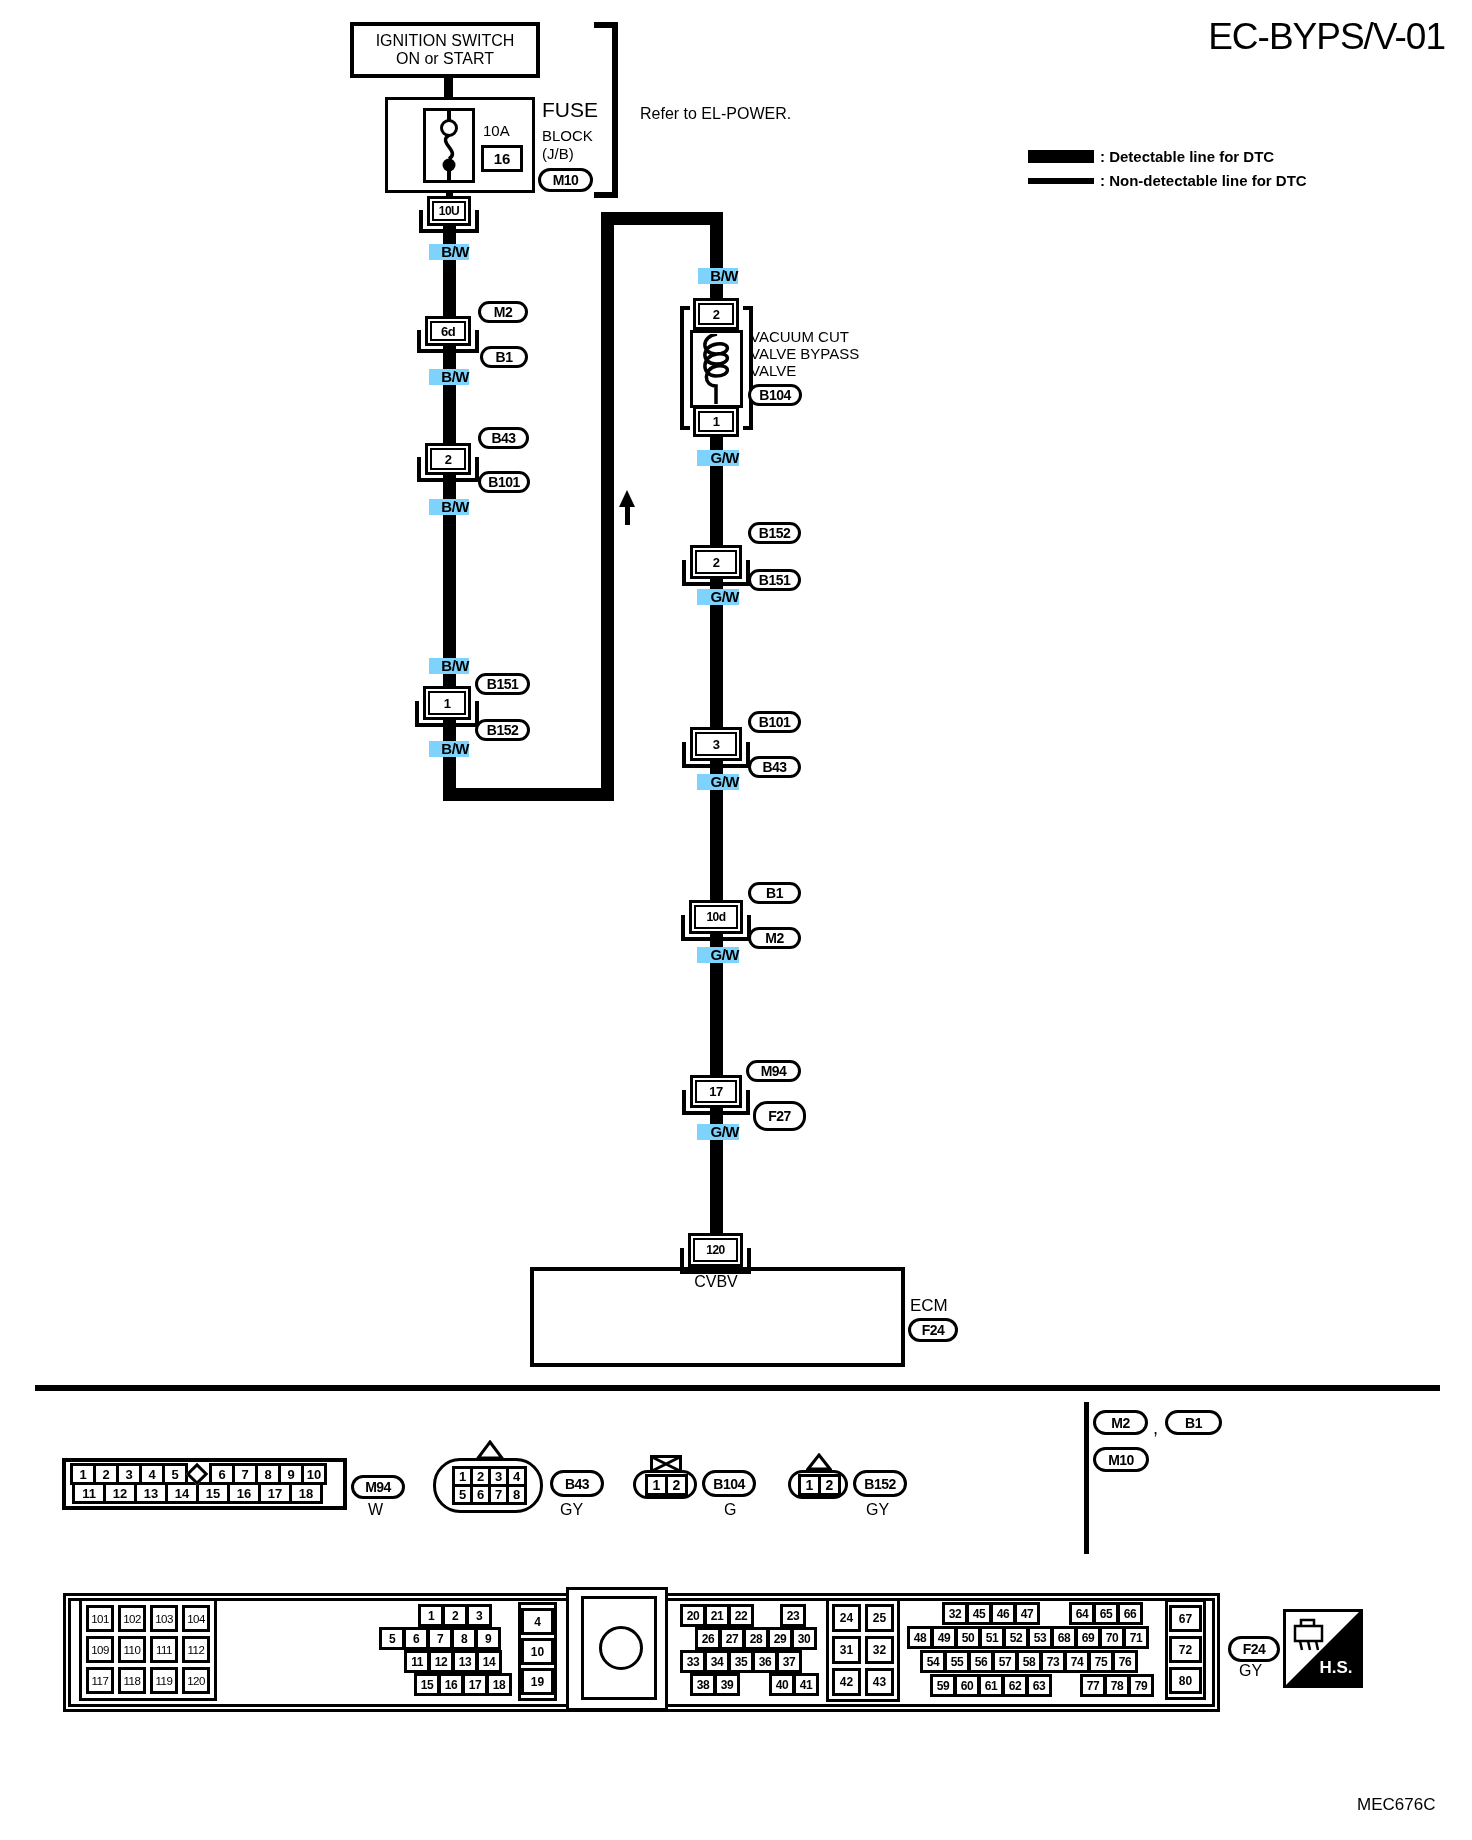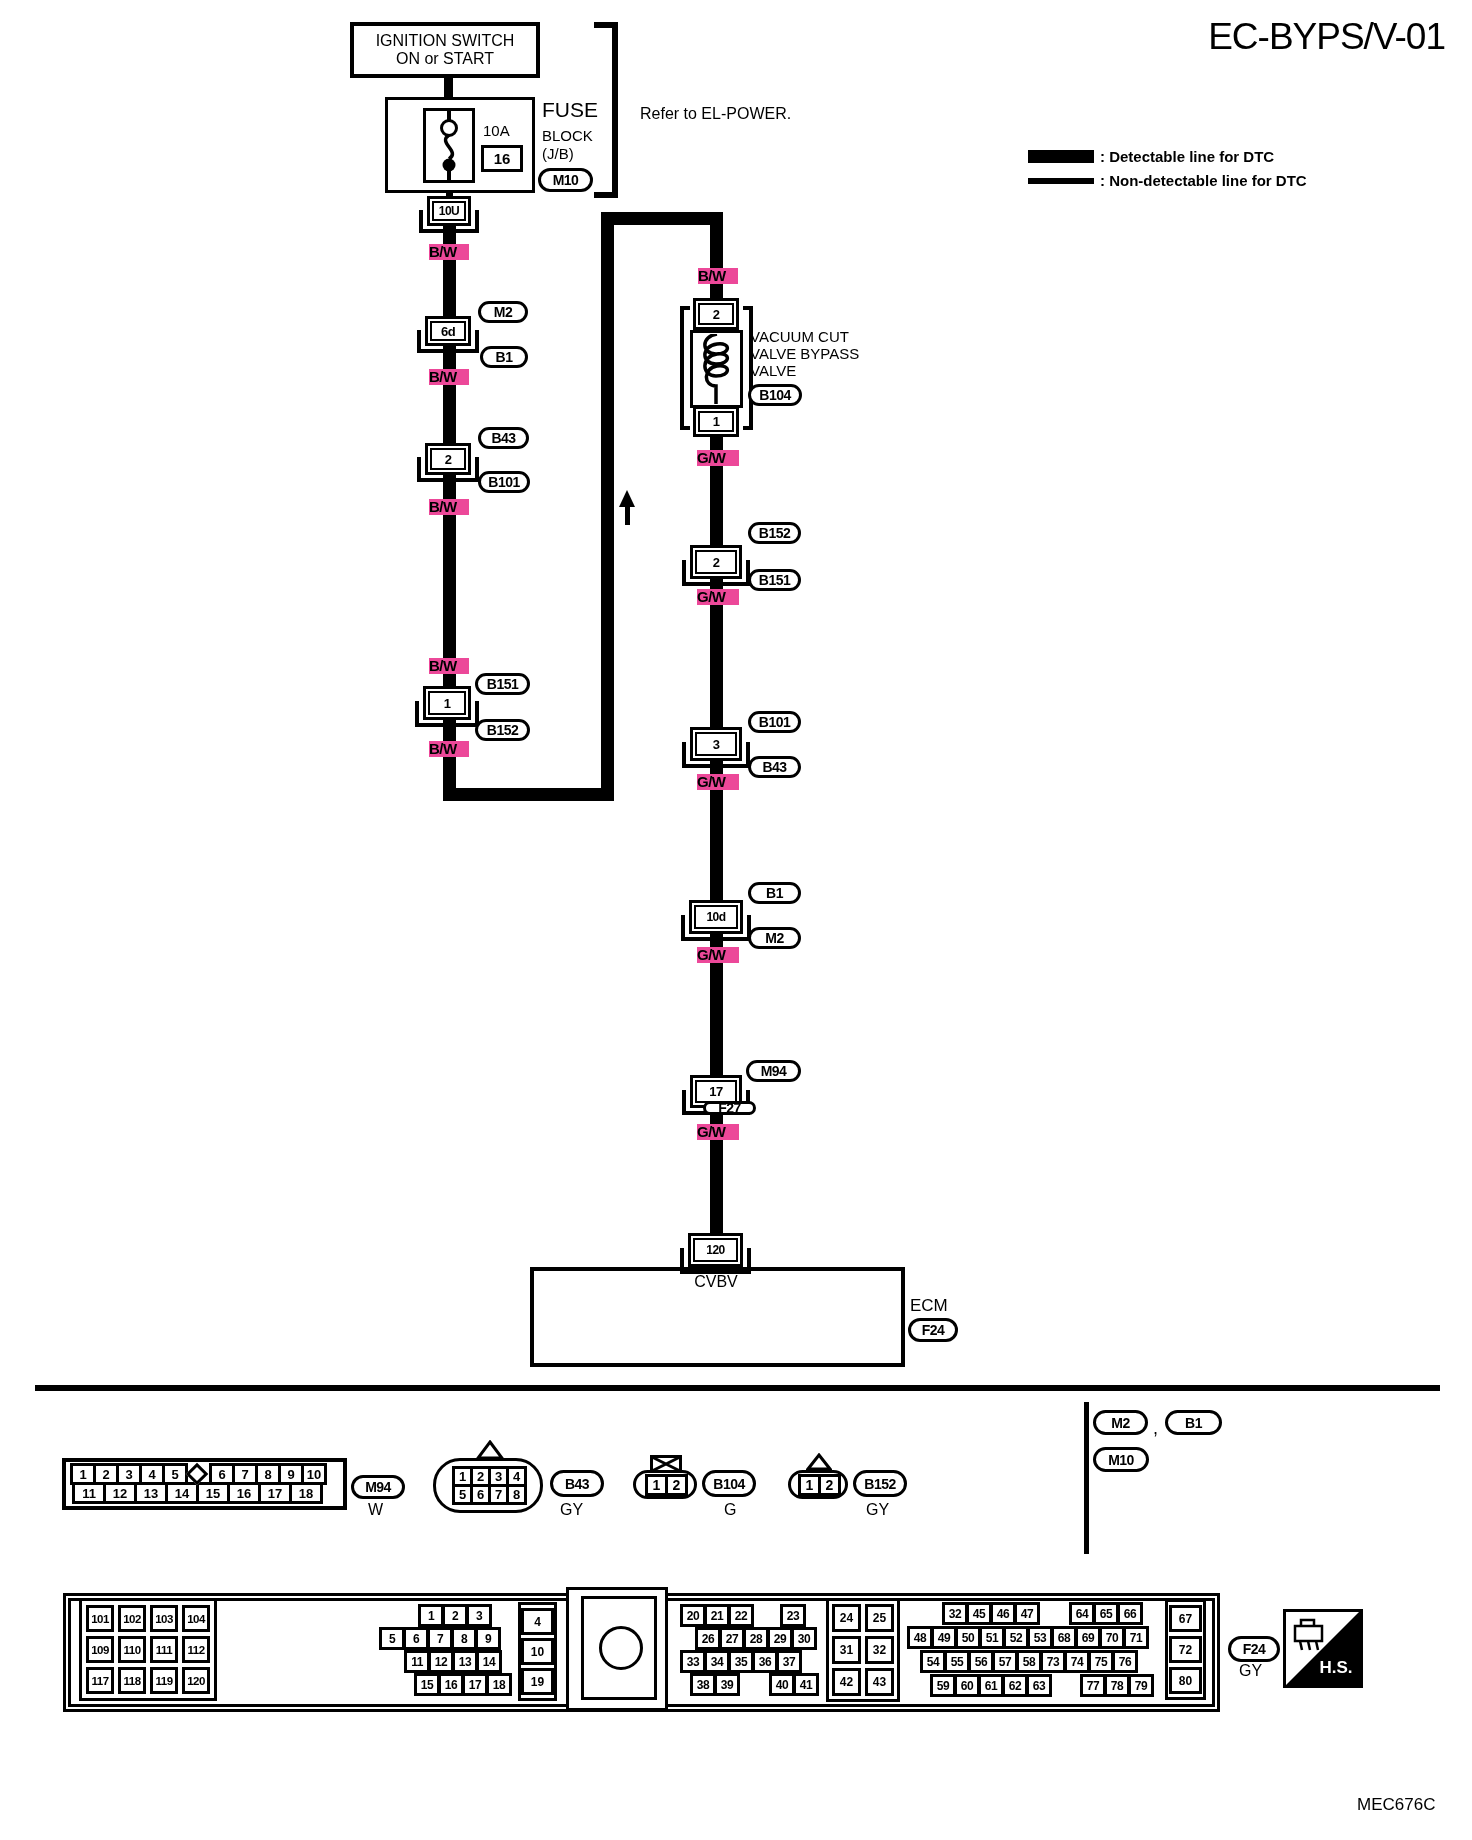--- a/index.html
+++ b/index.html
@@ -1,41 +1,41 @@
 <!DOCTYPE html>
 <html><head>
 <meta charset="utf-8">
 <style>
   *{box-sizing:border-box;margin:0;padding:0}
   html,body{background:#fff}
   body{width:1472px;height:1840px;position:relative;font-family:"Liberation Sans",sans-serif;color:#000;overflow:hidden}
   .abs{position:absolute}
   .wire{position:absolute;background:#000;z-index:1}
-  .lbl{position:absolute;font-weight:bold;font-size:15px;letter-spacing:-0.5px;background:#ec4899;text-align:left;z-index:5;line-height:16px}
+  .lbl{position:absolute;font-weight:bold;font-size:15px;letter-spacing:-0.5px;background:#7dd3fc;text-align:right;z-index:5;line-height:16px}
   .txt{position:absolute;font-weight:normal;z-index:4;white-space:nowrap}
   .conn{position:absolute;z-index:6}
   .conn .cradle{position:absolute;left:-8px;right:-8px;top:45%;bottom:-7px;border:4px solid #000;border-top:none;z-index:1}
   .conn .cbox{position:absolute;inset:0;border:3px solid #000;background:#fff;z-index:2;display:flex}
   .conn .cinner{border:2px solid #000;margin:2px;flex:1;display:flex;align-items:center;justify-content:center;font-weight:bold;font-size:13px;background:#fff;letter-spacing:-0.5px}
   .oval{position:absolute;border:3px solid #000;border-radius:14px;background:#fff;display:flex;align-items:center;justify-content:center;font-weight:bold;font-size:14px;z-index:6;letter-spacing:-0.5px;white-space:nowrap}
   .outbox{position:absolute;border:3px solid #000;background:#fff;z-index:3}
   .stadium{position:absolute;border:3px solid #000;border-radius:30px;background:#fff;display:flex;flex-direction:column;align-items:center;justify-content:center;z-index:4}
   .srow{display:flex}
   .scell{border:3px solid #000;width:23px;height:22px;margin-right:-3px;display:flex;align-items:center;justify-content:center;font-weight:bold;font-size:14px;background:#fff}
   .bcell{border:3px solid #000;width:21px;height:21px;margin-right:-3px;display:flex;align-items:center;justify-content:center;font-weight:bold;font-size:13px;background:#fff}
   .m94row{display:flex;align-items:center}
   .rgroup{display:inline-flex}
   .mcell{border:3px solid #000;width:26px;height:22px;margin-right:-3px;display:inline-flex;align-items:center;justify-content:center;font-weight:bold;font-size:13px;background:#fff;flex:none}
   .mcell2{border:3px solid #000;width:34px;height:22px;margin-right:-3px;display:inline-flex;align-items:center;justify-content:center;font-weight:bold;font-size:13px;background:#fff;flex:none}
   .diamond{display:inline-block;width:16px;height:16px;border:3px solid #000;background:#fff;transform:rotate(45deg);margin:0 4px;flex:none;z-index:7}
   .asm{position:absolute;left:63px;top:1593px;width:1157px;height:119px;border:3px solid #000;background:#fff;z-index:2}
   .asm-inner{position:absolute;inset:2px;border:3px solid #000}
   .ablock{position:absolute;border:3px solid #000;background:#fff}
   .agrid{display:grid;grid-template-columns:repeat(4,28px);gap:4px;padding:4px}
-  .acell,.agrid span{border:3px solid #000;width:28px;height:27px;display:inline-flex;align-items:center;justify-content:center;font-weight:bold;font-size:11.5px;background:#fff;letter-spacing:-0.5px}
+  .acell,.agrid span{border:3px solid #000;width:28px;height:27px;display:inline-flex;align-items:center;justify-content:center;font-weight:normal;font-size:11.5px;background:#fff;letter-spacing:-0.5px}
   .egrid{display:grid;grid-template-columns:repeat(2,29px);gap:4px;padding:3px}
   .egrid span{border:3px solid #000;width:29px;height:28px;display:inline-flex;align-items:center;justify-content:center;font-weight:bold;font-size:12px;background:#fff}
   .stagrow{position:absolute;display:flex;z-index:4}
   .stagrow span,.pcell{border:3px solid #000;width:26px;height:23px;margin-right:-2px;display:inline-flex;align-items:center;justify-content:center;font-weight:bold;font-size:12px;background:#fff;flex:none;letter-spacing:-0.5px}
   .colblock{position:absolute;border:3px solid #000;background:#fff;display:flex;flex-direction:column;align-items:center;justify-content:space-between;padding:3px;z-index:4}
   .colblock span{border:3px solid #000;width:33px;height:27px;display:inline-flex;align-items:center;justify-content:center;font-weight:bold;font-size:12px;background:#fff}
   .bracket-right{position:absolute;border:6px solid #000;border-left:none;background:transparent;z-index:2}
   .vbracket-l{position:absolute;border:4px solid #000;border-right:none;z-index:2}
   .vbracket-r{position:absolute;border:4px solid #000;border-left:none;z-index:2}
   .arrow-head{position:absolute;width:0;height:0;border-left:8px solid transparent;border-right:8px solid transparent;border-bottom:17px solid #000;z-index:4}
@@ -228,21 +228,21 @@
 
 <div class="conn" style="left:690px;top:1075px;width:52px;height:33px">
   <div class="cradle"></div>
   <div class="cbox">
       <div class="cinner">17</div>
     </div>
 </div>
 <div class="oval" style="left:746px;top:1060px;width:55px;height:22px">
     <span>M94</span>
   </div>
-<div class="oval" style="left:703px;top:1101px;width:53px;height:14px">
+<div class="oval" style="left:753px;top:1101px;width:53px;height:30px">
     <span>F27</span>
   </div>
 
 <div class="conn" style="left:688px;top:1233px;width:55px;height:34px">
   <div class="cradle"></div>
   <div class="cbox">
       <div class="cinner" style="font-size:12px">120</div>
     </div>
 </div>
 <div class="outbox" style="left:530px;top:1267px;width:375px;height:100px;border-width:4px"></div>

